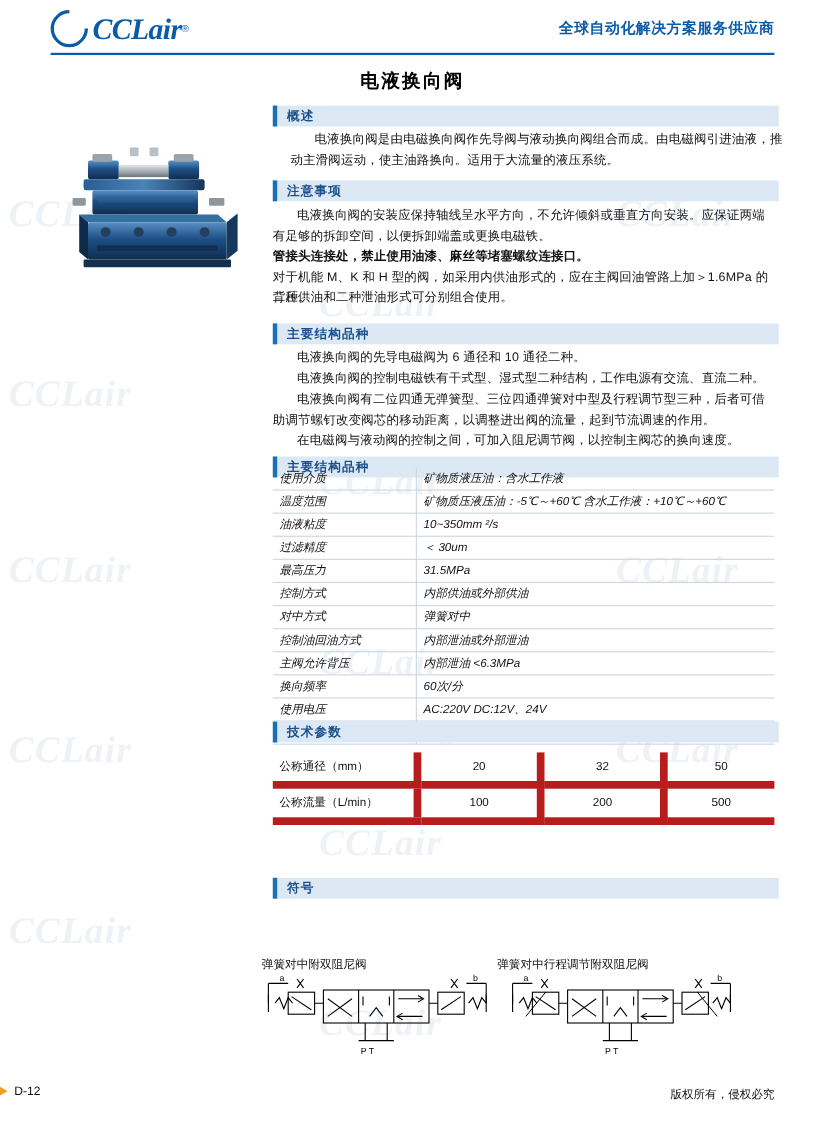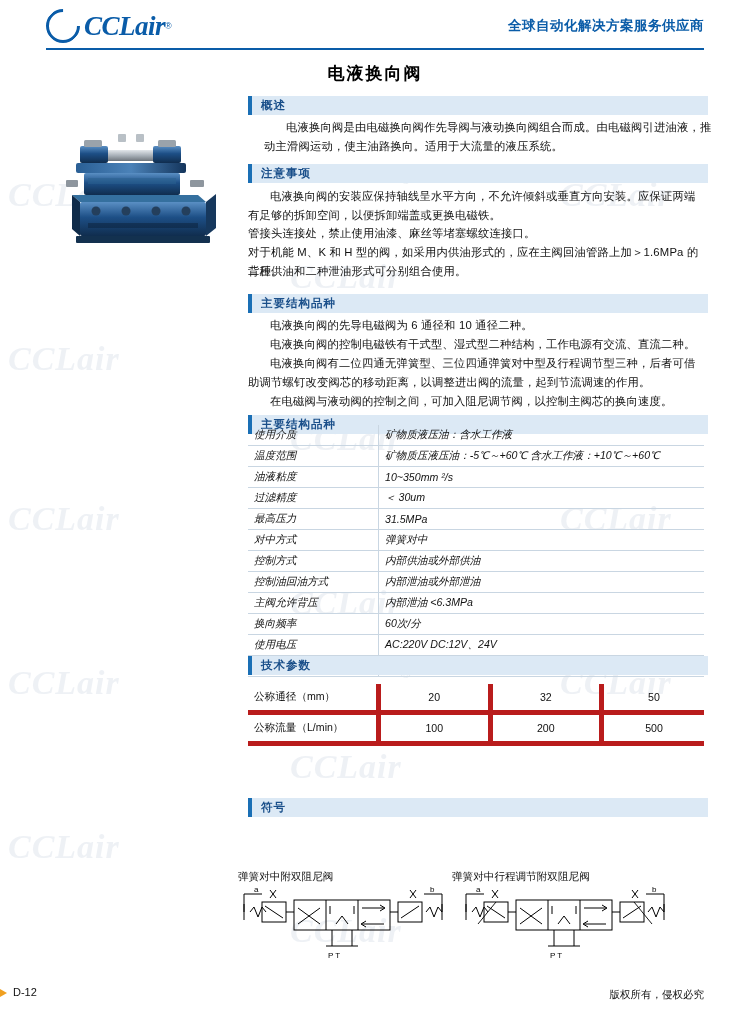--- a/index.html
+++ b/index.html
@@ -161,21 +161,21 @@
   
   .tech-table {
     position: absolute;
     left: 248px; top: 684px;
     width: 456px;
     border-collapse: collapse;
     font-size: 10.6px;
     text-align: center;
   }
   .tech-table td {
-    border: 5px solid #b91c1c;
+    border: 7px solid #b91c1c;
     padding: 4px 4px;
     height: 18px;
     color: #111;
   }
   .tech-table td.k {
     width: 118px;
     text-align: left;
     padding-left: 6px;
     border-left: none;
     border-right: 1px solid #c9d6e2;
@@ -304,21 +304,21 @@
 
   <div class="bar" style="left:248px; top:96px; width:456px;">
     <div class="bar-label">概述</div>
   </div>
   <div class="para" style="left:264px; top:118px; width:456px; text-indent:22px;">电液换向阀是由电磁换向阀作先导阀与液动换向阀组合而成。由电磁阀引进油液，推动主滑阀运动，使主油路换向。适用于大流量的液压系统。</div>
 
   <div class="bar" style="left:248px; top:164px; width:456px;">
     <div class="bar-label">注意事项</div>
   </div>
   <div class="para" style="left:248px; top:187px; width:456px; text-indent:22px;">电液换向阀的安装应保持轴线呈水平方向，不允许倾斜或垂直方向安装。应保证两端有足够的拆卸空间，以便拆卸端盖或更换电磁铁。</div>
-  <div class="para" style="left:248px; top:224px; width:456px; text-indent:0;">管接头连接处，禁止使用油漆、麻丝等堵塞螺纹连接口。</div>
+  <div class="para" style="left:248px; top:224px; width:456px; text-indent:0;font-weight:bold;">管接头连接处，禁止使用油漆、麻丝等堵塞螺纹连接口。</div>
   <div class="para" style="left:248px; top:243px; width:456px; text-indent:0;">对于机能 M、K 和 H 型的阀，如采用内供油形式的，应在主阀回油管路上加＞1.6MPa 的背压。</div>
   <div class="para" style="left:248px; top:262px; width:456px; text-indent:0;">二种供油和二种泄油形式可分别组合使用。</div>
 
   <div class="bar" style="left:248px; top:294px; width:456px;">
     <div class="bar-label">主要结构品种</div>
   </div>
   <div class="para" style="left:248px; top:316px; width:456px; text-indent:22px;">电液换向阀的先导电磁阀为 6 通径和 10 通径二种。</div>
   <div class="para" style="left:248px; top:335px; width:456px; text-indent:22px;">电液换向阀的控制电磁铁有干式型、湿式型二种结构，工作电源有交流、直流二种。</div>
   <div class="para" style="left:248px; top:354px; width:456px; text-indent:22px;">电液换向阀有二位四通无弹簧型、三位四通弹簧对中型及行程调节型三种，后者可借助调节螺钉改变阀芯的移动距离，以调整进出阀的流量，起到节流调速的作用。</div>
   <div class="para" style="left:248px; top:392px; width:456px; text-indent:22px;">在电磁阀与液动阀的控制之间，可加入阻尼调节阀，以控制主阀芯的换向速度。</div>
@@ -342,26 +342,26 @@
       </tr>
       <tr>
         <td class="k">过滤精度</td>
         <td>＜ 30um</td>
       </tr>
       <tr>
         <td class="k">最高压力</td>
         <td>31.5MPa</td>
       </tr>
       <tr>
+        <td class="k">控制方式</td>
+        <td>内部供油或外部供油</td>
+      </tr>
+      <tr>
         <td class="k">对中方式</td>
         <td>弹簧对中</td>
-      </tr>
-      <tr>
-        <td class="k">控制方式</td>
-        <td>内部供油或外部供油</td>
       </tr>
       <tr>
         <td class="k">控制油回油方式</td>
         <td>内部泄油或外部泄油</td>
       </tr>
       <tr>
         <td class="k">主阀允许背压</td>
         <td>内部泄油 &lt;6.3MPa</td>
       </tr>
       <tr>

